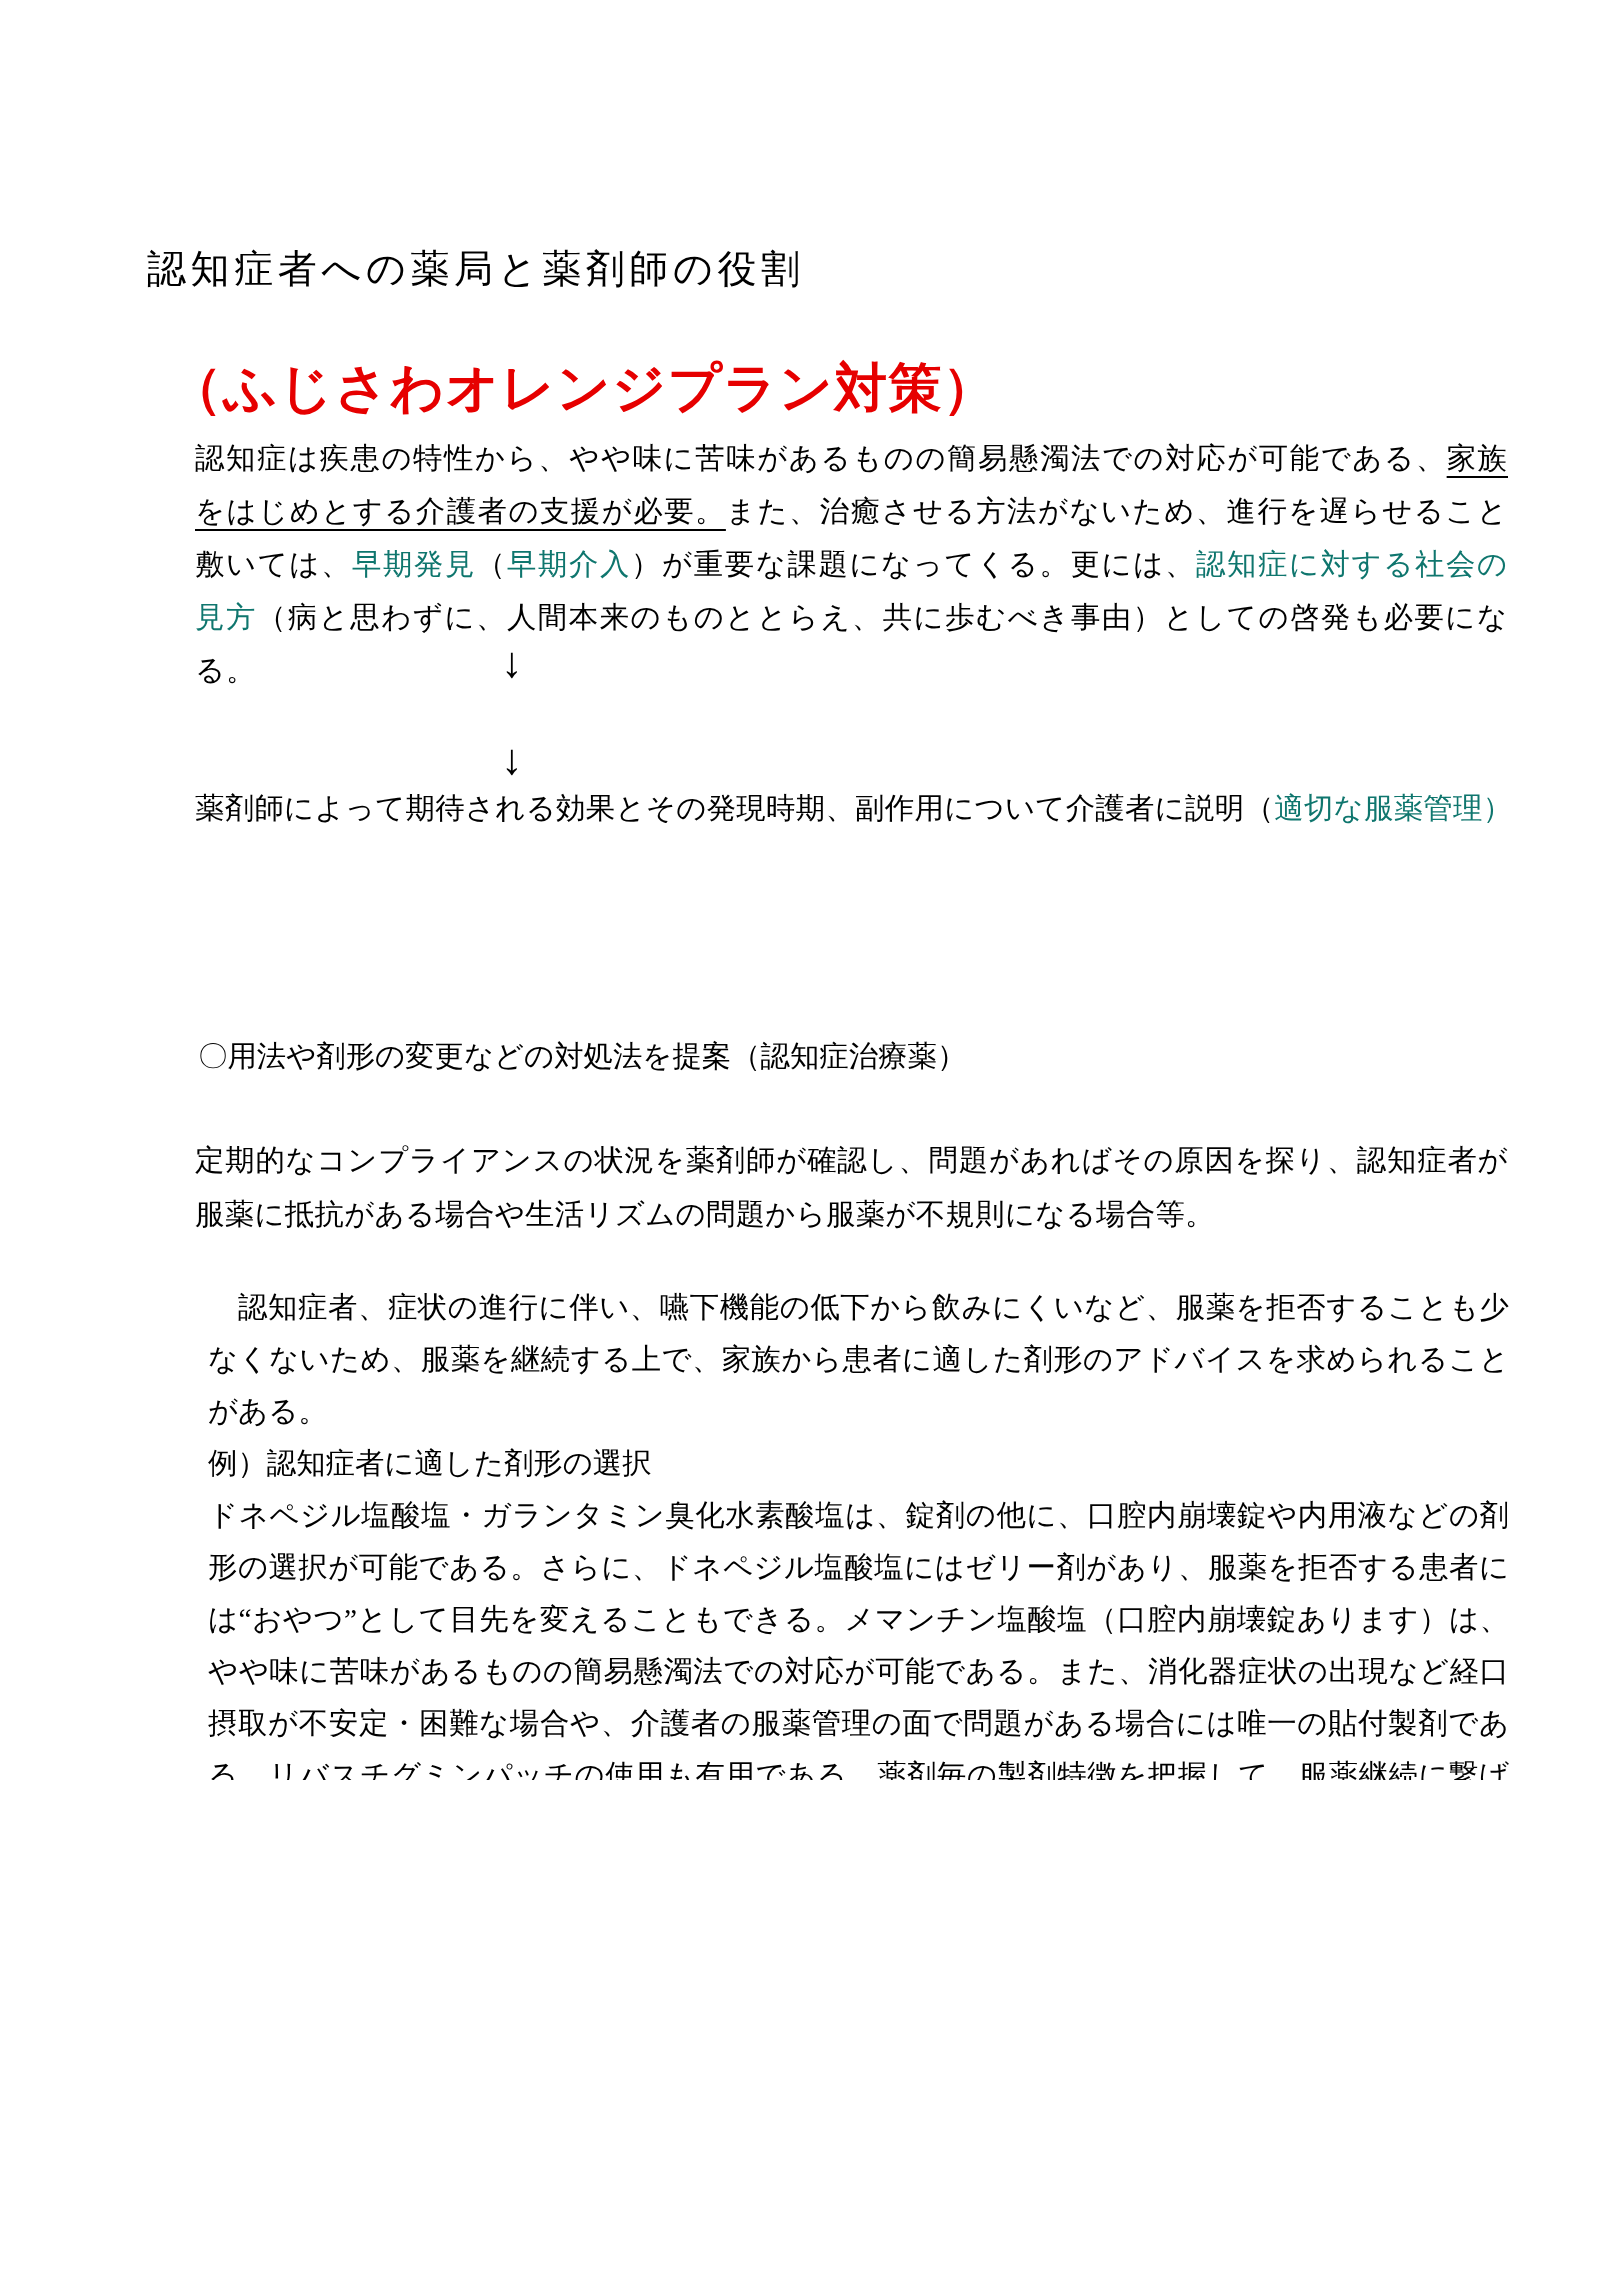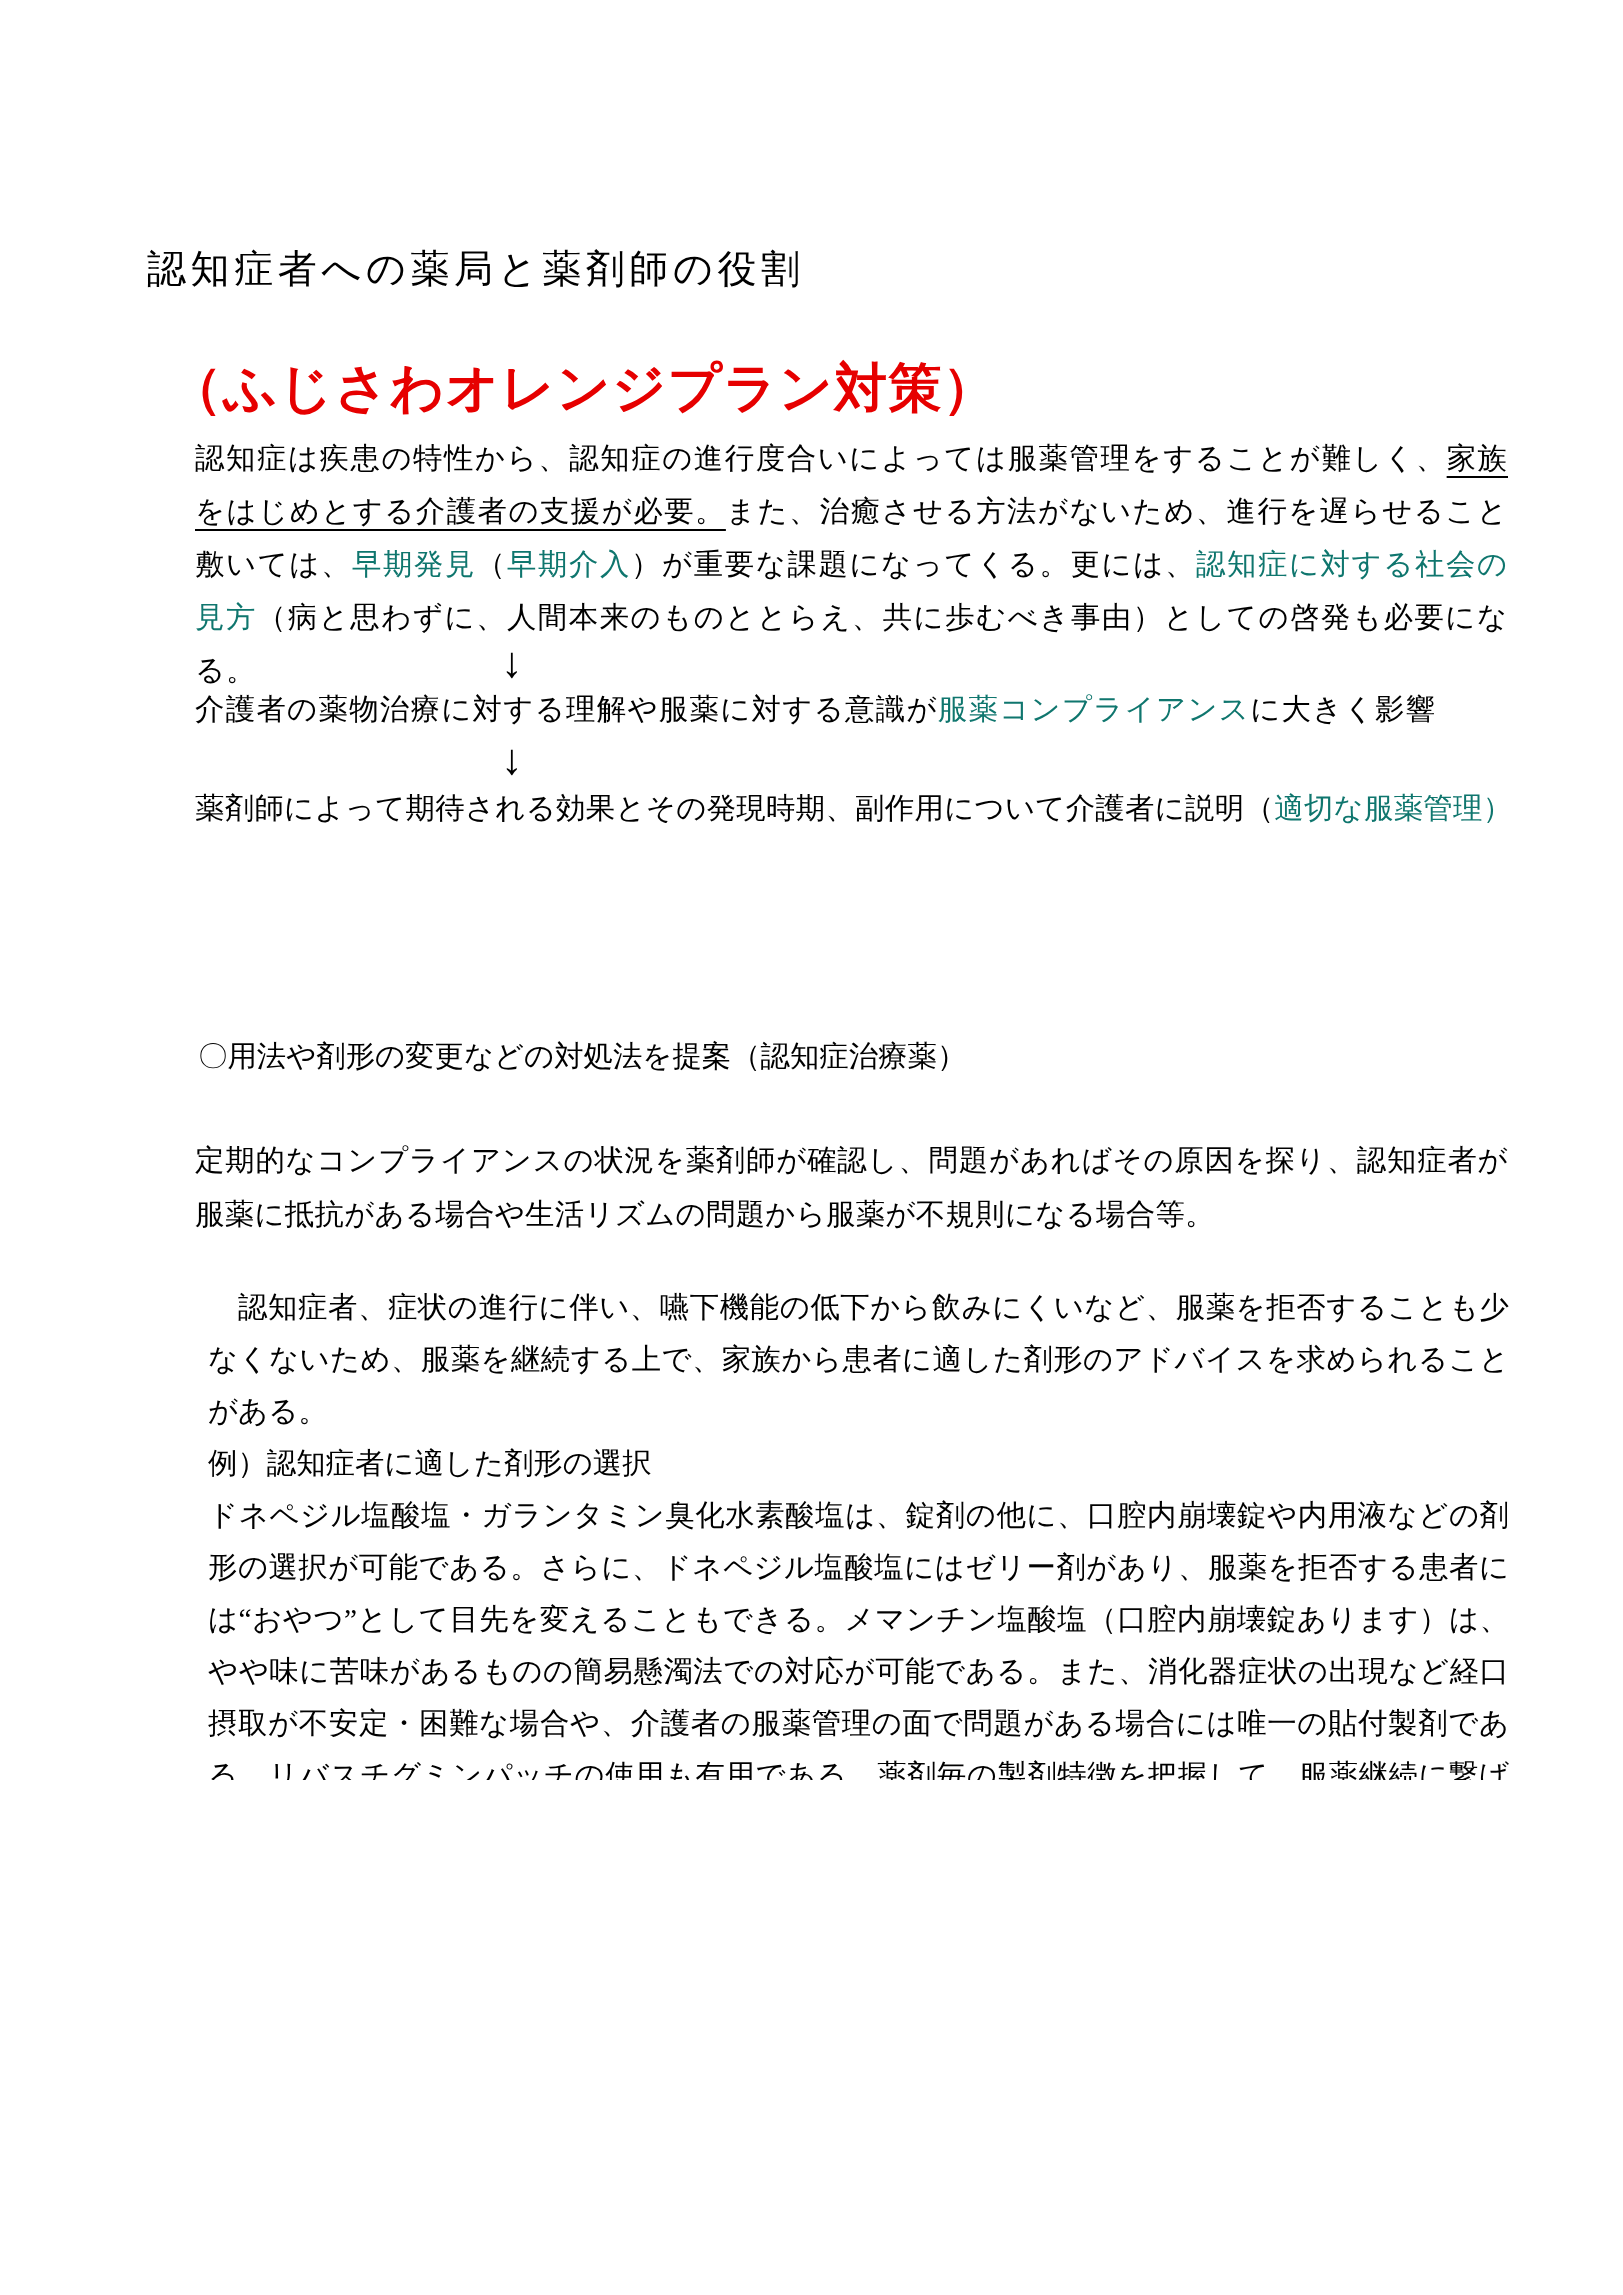--- a/index.html
+++ b/index.html
@@ -120,25 +120,24 @@
 </style>
 </head>
 <body>
 
 <div class="page">
 
   <h1 class="abs doc-title">認知症者への薬局と薬剤師の役割</h1>
 
   <h2 class="abs doc-subtitle">（ふじさわオレンジプラン対策）</h2>
 
-  <p class="abs body-text para-intro"><span>認知症は疾患の特性から、認知症の進行度合いによっては服薬管理をすることが難しく、</span><span class="u">家族をはじめとする介護者の支援が必要。</span><span>また、治癒させる方法がないため、進行を遅らせること敷いては、</span><span class="red">早期発見</span><span>（</span><span class="red">早期介入</span><span>）が重要な課題になってくる。更には、</span><span class="red">認知症に対する社会の見方</span><span>（病と思わずに、人間本来のものととらえ、共に歩むべき事由）としての啓発も必要になる。</span></p>
+  <p class="abs body-text para-intro"><span>認知症は疾患の特性から、やや味に苦味があるものの簡易懸濁法での対応が可能である、</span><span class="u">家族をはじめとする介護者の支援が必要。</span><span>また、治癒させる方法がないため、進行を遅らせること敷いては、</span><span class="red">早期発見</span><span>（</span><span class="red">早期介入</span><span>）が重要な課題になってくる。更には、</span><span class="red">認知症に対する社会の見方</span><span>（病と思わずに、人間本来のものととらえ、共に歩むべき事由）としての啓発も必要になる。</span></p>
 
   <div class="abs arrow arrow-1">↓</div>
 
-  <p class="abs body-text flow-line-1"><span>介護者の薬物治療に対する理解や服薬に対する意識が</span><span class="red">服薬コンプライアンス</span><span>に大きく影響</span></p>
 
   <div class="abs arrow arrow-2">↓</div>
 
   <p class="abs body-text flow-line-2"><span>薬剤師によって期待される効果とその発現時期、副作用について介護者に説明</span><span>（</span><span class="red">適切な服薬管理）</span></p>
 
 
   <p class="abs body-text point-line-1">〇用法や剤形の変更などの対処法を提案（認知症治療薬）</p>
 
   <p class="abs body-text para-compliance">定期的なコンプライアンスの状況を薬剤師が確認し、問題があればその原因を探り、認知症者が服薬に抵抗がある場合や生活リズムの問題から服薬が不規則になる場合等。</p>
 

